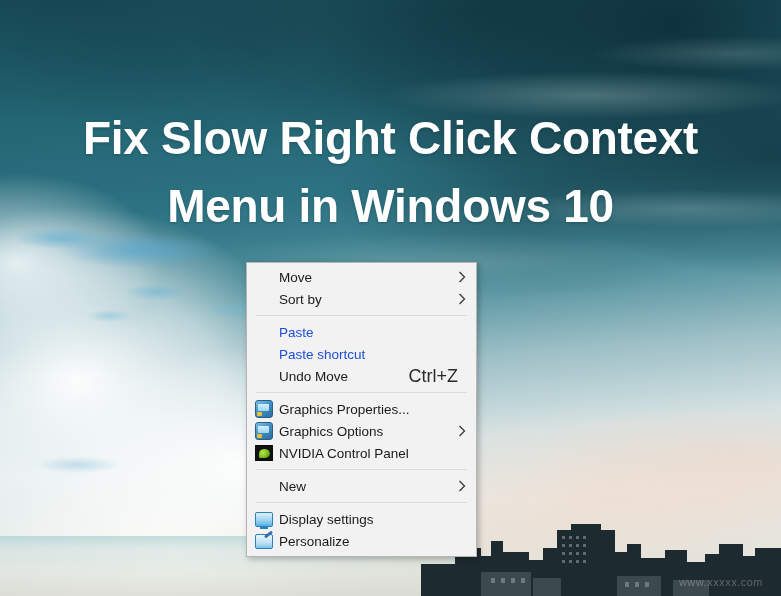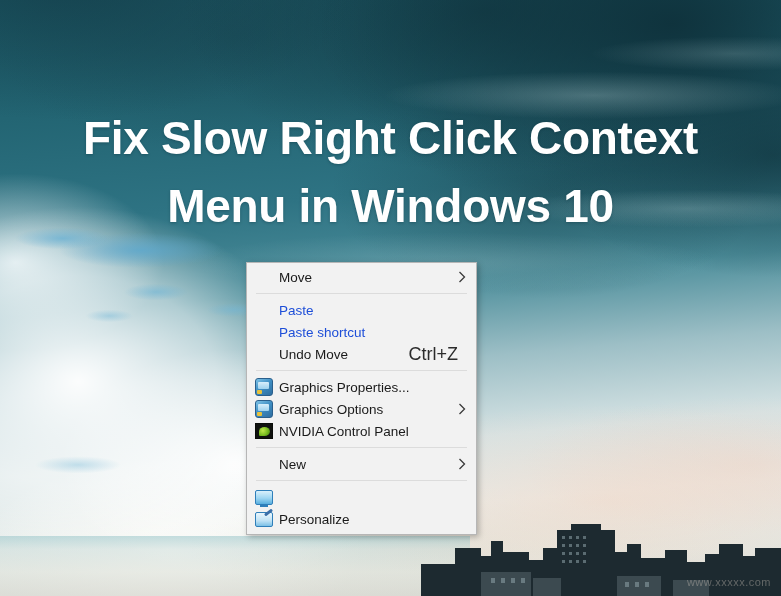--- a/index.html
+++ b/index.html
@@ -83,21 +83,21 @@
       rgba(196,216,214,.45) 22%,
       rgba(222,226,218,.55) 60%,
       rgba(214,214,206,.60) 100%);
   }
 
   
   .city{position:absolute;right:0;bottom:0;width:360px;height:110px;}
   .city svg{display:block;width:360px;height:110px;}
 
   .watermark{
-    position:absolute;right:10px;bottom:8px;
+    position:absolute;right:18px;bottom:8px;
     font-size:11px;color:rgba(210,200,190,.38);
     letter-spacing:.5px;white-space:nowrap;
     font-family:"Liberation Sans",sans-serif;
   }
 
   
   .title{
     position:absolute;left:0;right:0;top:104px;
     text-align:center;color:#ffffff;
     font-size:46px;line-height:68px;font-weight:bold;
@@ -228,20 +228,27 @@
 Menu in Windows 10</div>
 
   <div class="menu" id="ctx-menu">
       <div class="mi">
         <span class="ico blank"></span>
         <span class="lbl">Move</span>
         <svg class="chev" viewBox="0 0 8 12">
           <path d="M1.5 1 L6.5 6 L1.5 11" fill="none" stroke="#3a3a3a" stroke-width="1.3"></path>
         </svg>
       </div>
+      <div class="mi">
+        <span class="ico blank"></span>
+        <span class="lbl">Sort by</span>
+        <svg class="chev" viewBox="0 0 8 12">
+          <path d="M1.5 1 L6.5 6 L1.5 11" fill="none" stroke="#3a3a3a" stroke-width="1.3"></path>
+        </svg>
+      </div>
       <div class="sep"></div>
       <div class="mi disabled">
         <span class="ico blank"></span>
         <span class="lbl">Paste</span>
       </div>
       <div class="mi disabled">
         <span class="ico blank"></span>
         <span class="lbl">Paste shortcut</span>
       </div>
       <div class="mi">
@@ -279,20 +286,21 @@
         <span class="lbl">New</span>
         <svg class="chev" viewBox="0 0 8 12">
           <path d="M1.5 1 L6.5 6 L1.5 11" fill="none" stroke="#3a3a3a" stroke-width="1.3"></path>
         </svg>
       </div>
       <div class="sep"></div>
       <div class="mi">
         <span class="ico">
           <span class="ic-mon"></span>
         </span>
+        <span class="lbl">Display settings</span>
       </div>
       <div class="mi">
         <span class="ico">
           <span class="ic-per"></span>
         </span>
         <span class="lbl">Personalize</span>
       </div>
     </div>
 
 </div>

